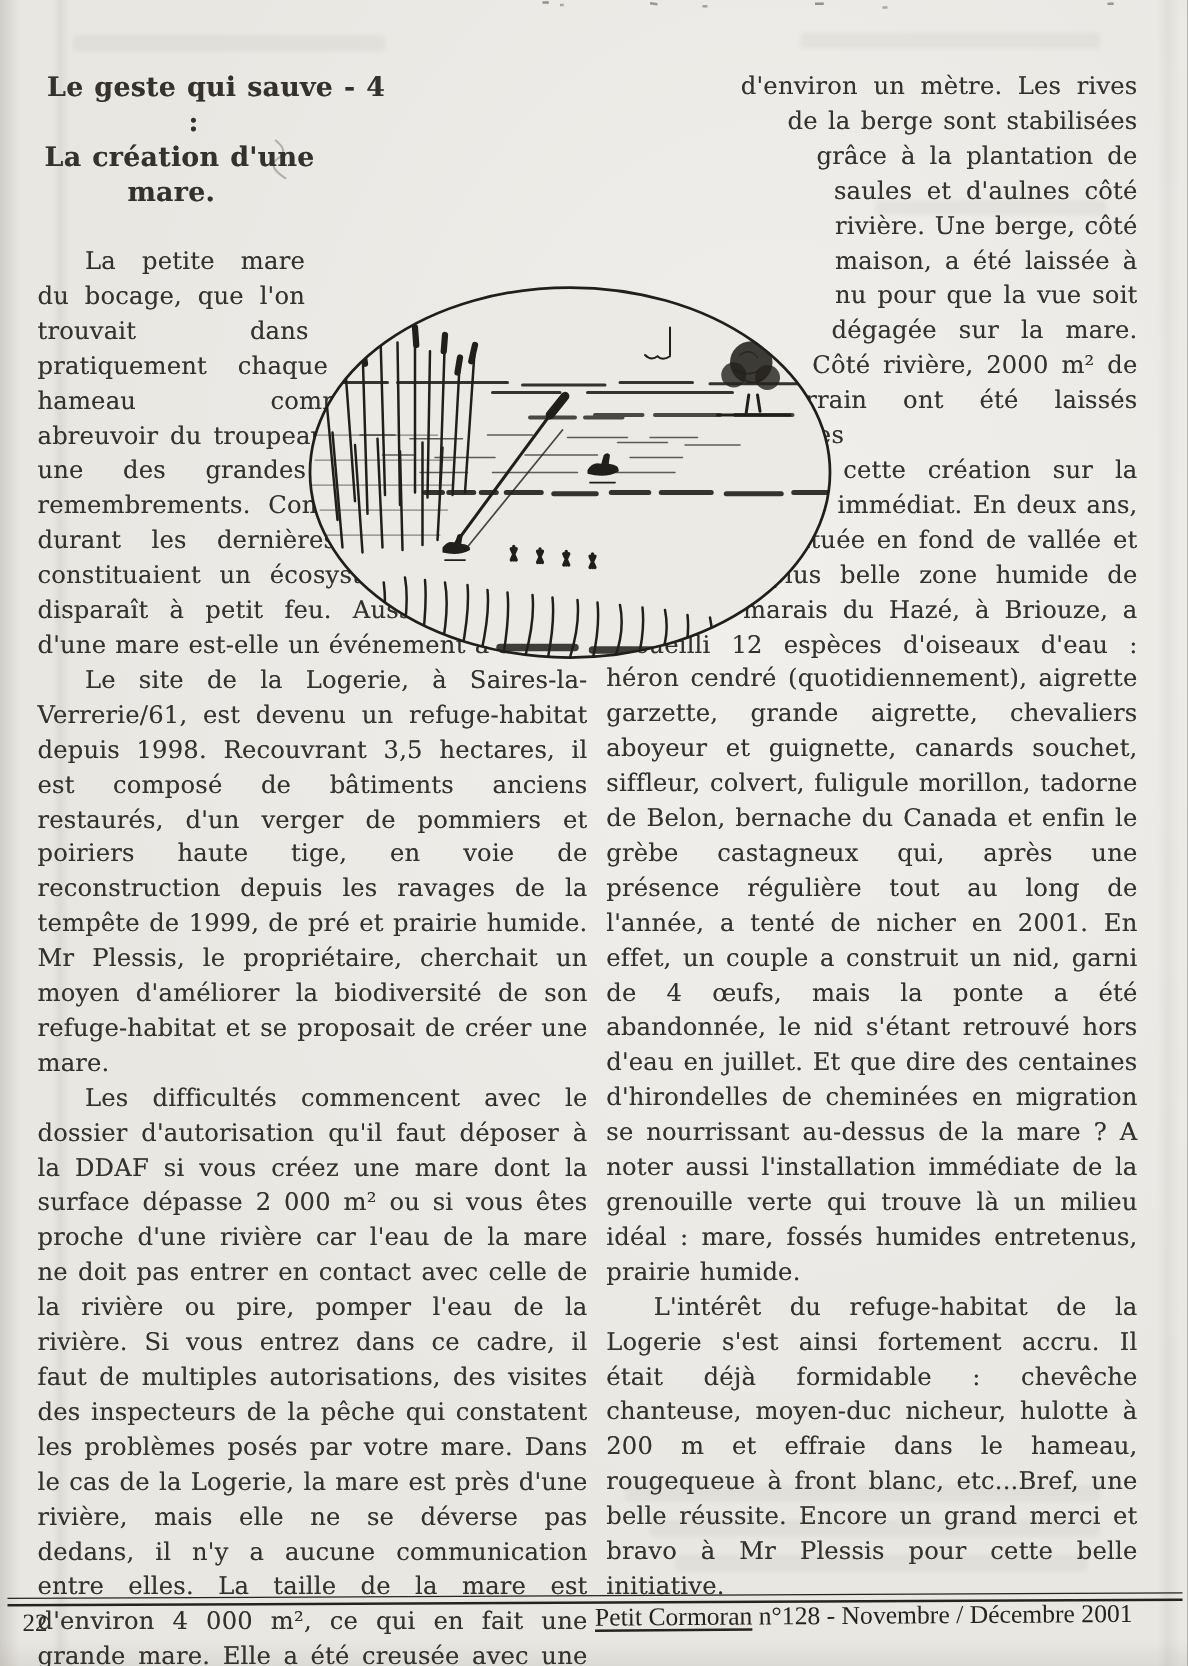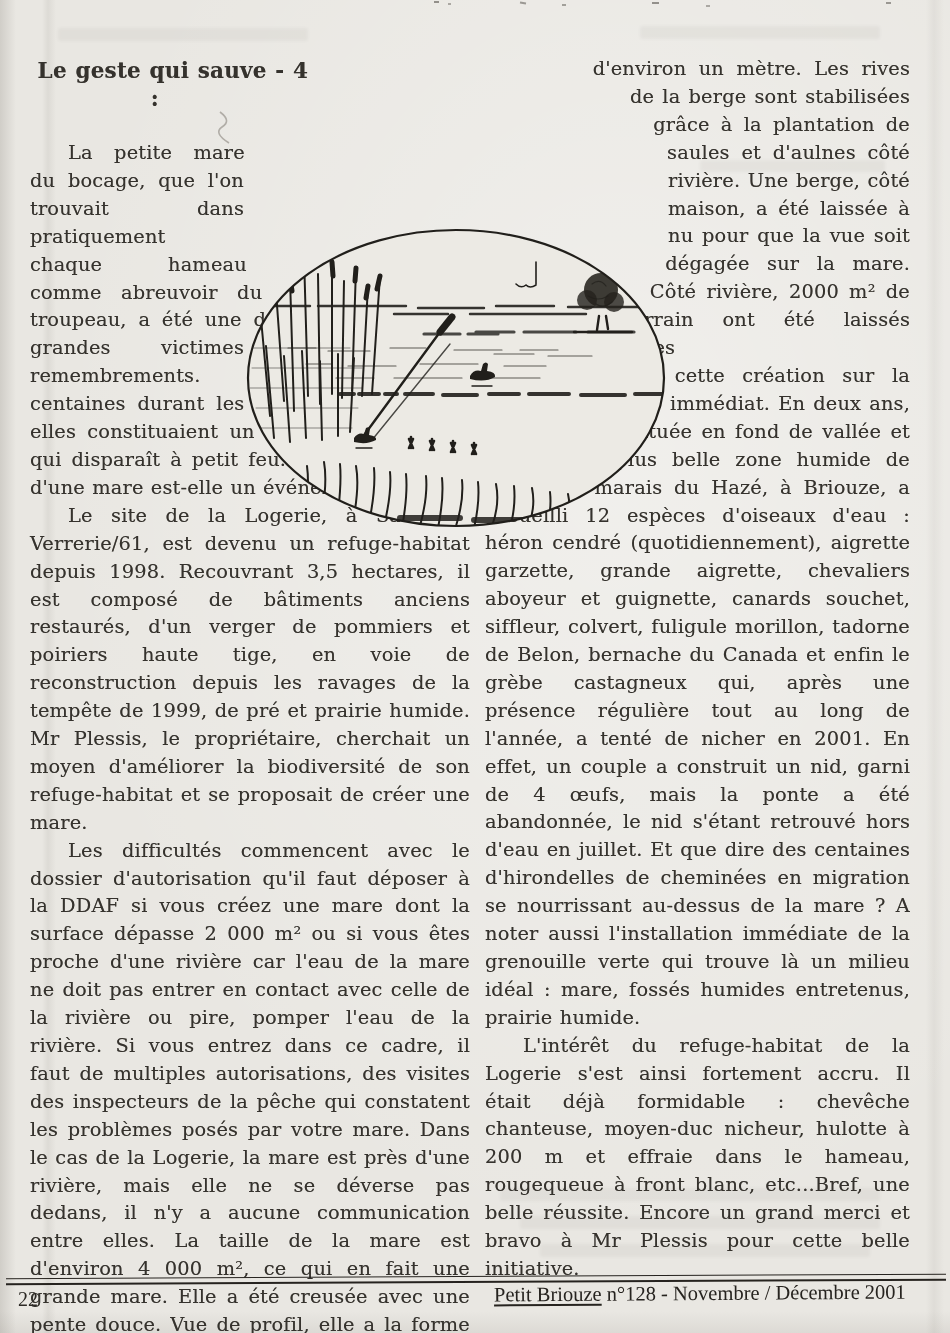--- a/index.html
+++ b/index.html
@@ -64,20 +64,21 @@
   <svg class="illustration" style="left:210px;top:108px;" width="28" height="40" viewBox="0 0 28 40">
     <path d="M10 4 q12 9 2 15 q-9 6 7 16" stroke="#77726a" stroke-width="1.6" fill="none" opacity=".5"></path>
   </svg>
 
   <div class="columns">
 
     <div class="col col-left">
       <div class="oval-spacer-left"></div>
       <div class="article-title">
         <div>Le geste qui sauve - 4 :</div>
+        <div>La création d'une mare.</div>
       </div>
       <p>La petite mare du bocage, que l'on trouvait dans pratiquement chaque hameau comme abreuvoir du troupeau, a été une des grandes victimes des remembrements. Comblées par centaines durant les dernières décennies, elles constituaient un écosystème original qui disparaît à petit feu. Aussi la création d'une mare est-elle un événement à saluer.</p>
       <p>Le site de la Logerie, à Saires-la-Verrerie/61, est devenu un refuge-habitat depuis 1998. Recouvrant 3,5 hectares, il est composé de bâtiments anciens restaurés, d'un verger de pommiers et poiriers haute tige, en voie de reconstruction depuis les ravages de la tempête de 1999, de pré et prairie humide. Mr Plessis, le propriétaire, cherchait un moyen d'améliorer la biodiversité de son refuge-habitat et se proposait de créer une mare.</p>
       <p>Les difficultés commencent avec le dossier d'autorisation qu'il faut déposer à la DDAF si vous créez une mare dont la surface dépasse 2 000 m² ou si vous êtes proche d'une rivière car l'eau de la mare ne doit pas entrer en contact avec celle de la rivière ou pire, pomper l'eau de la rivière. Si vous entrez dans ce cadre, il faut de multiples autorisations, des visites des inspecteurs de la pêche qui constatent les problèmes posés par votre mare. Dans le cas de la Logerie, la mare est près d'une rivière, mais elle ne se déverse pas dedans, il n'y a aucune communication entre elles. La taille de la mare est d'environ 4 000 m², ce qui en fait une grande mare. Elle a été creusée avec une pente douce. Vue de profil, elle a la forme d'un triangle rectangle, la plus grande profondeur étant de 2,5 mètres. La terre du trou a été répartie sur trois côtés afin de former une berge haute</p>
     </div>
 
     <div class="col col-right">
       <div class="oval-spacer-right"></div>
       <p class="cont">d'environ un mètre. Les rives de la berge sont stabilisées grâce à la plantation de saules et d'aulnes côté rivière. Une berge, côté maison, a été laissée à nu pour que la vue soit dégagée sur la mare. Côté rivière, 2000 m² de terrain ont été laissés sauvages</p>
       <p><span>L'impact de cette création sur la biodiversité a été immédiat. En deux ans, la mare, bien située en fond de vallée et près de la plus belle zone humide de l'Orne, le marais du Hazé, à Briouze, a accueilli 12 espèces d'oiseaux d'eau : </span><span class="b">héron cendré</span><span> (quotidiennement), </span><span class="b">aigrette garzette</span><span>, </span><span class="b">grande aigrette</span><span>, </span><span class="b">chevaliers aboyeur</span><span> et </span><span class="b">guignette</span><span>, </span><span class="b">canards souchet</span><span>, </span><span class="b">siffleur</span><span>, </span><span class="b">colvert</span><span>, </span><span class="b">fuligule morillon</span><span>, </span><span class="b">tadorne de Belon</span><span>, </span><span class="b">bernache du Canada</span><span> et enfin le </span><span class="b">grèbe castagneux</span><span> qui, après une présence régulière tout au long de l'année, a tenté de nicher en 2001. En effet, un couple a construit un nid, garni de 4 œufs, mais la ponte a été abandonnée, le nid s'étant retrouvé hors d'eau en juillet. Et que dire des centaines d'</span><span class="b">hirondelles de cheminées</span><span> en migration se nourrissant au-dessus de la mare ? A noter aussi l'installation immédiate de la grenouille verte qui trouve là un milieu idéal : mare, fossés humides entretenus, prairie humide.</span></p>
@@ -137,15 +138,15 @@
            M266 302 Q272 280 270 260 M284 300 Q292 282 288 262 M302 302 Q308 284 306 266 M320 300 Q328 286 324 268
            M338 300 Q344 288 342 272 M356 298 Q362 290 360 276"></path>
       <path class="ink" stroke-width="6" opacity=".85" d="M42 292 h40 m10 2 h52 m12 -2 h60 m14 2 h70 m16 -2 h58 m12 2 h40"></path>
       <path class="ink" stroke-width="2.6" d="M165 222 l4 -9 m0 9 l-4 -9 m2 9 v-11 M186 224 l4 -9 m0 9 l-4 -9 m2 9 v-11
            M207 226 l4 -9 m0 9 l-4 -9 m2 9 v-11 M228 228 l4 -9 m0 9 l-4 -9 m2 9 v-11"></path>
     </g>
   </svg>
 
   <div class="footer-rule"></div>
   <div class="footer-page-num">22</div>
-  <div class="footer-cite"><span class="u">Petit Briouze</span><span> n°128 - Novembre / Décembre 2001</span></div>
+  <div class="footer-cite"><span class="u">Petit Cormoran</span><span> n°128 - Novembre / Décembre 2001</span></div>
 
 </div>
 
 </body></html>

